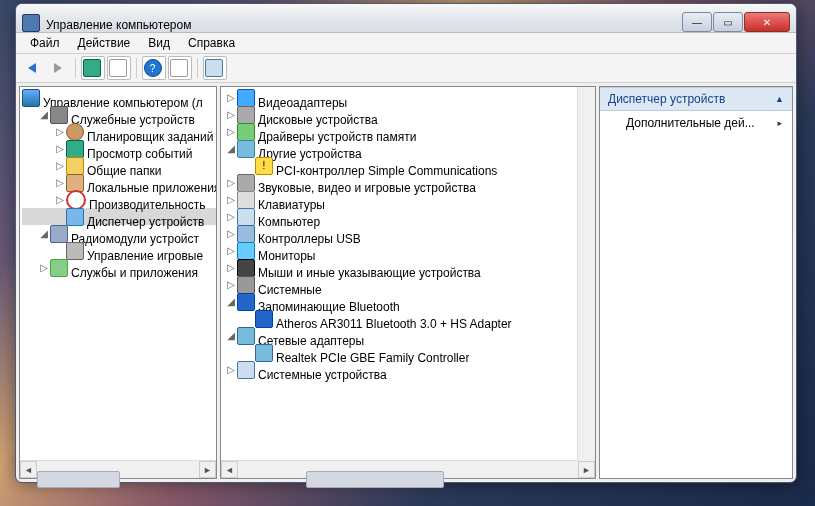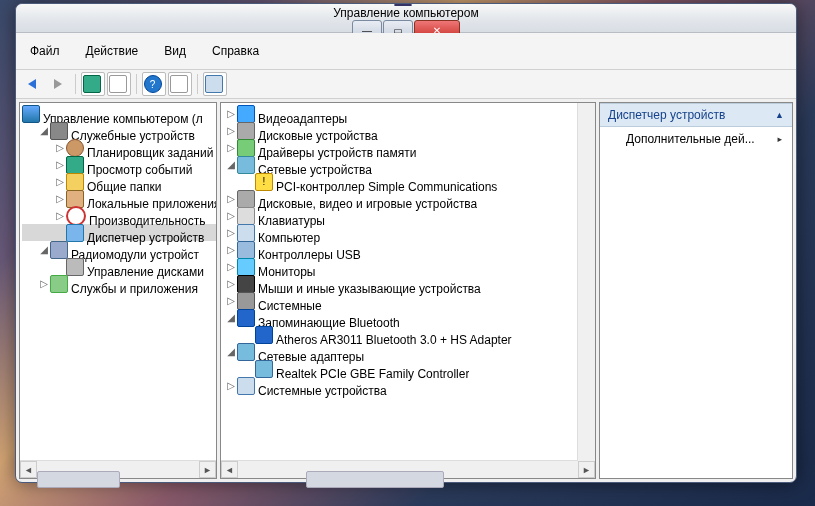--- a/index.html
+++ b/index.html
@@ -24,43 +24,42 @@
     border-radius: 7px;
     box-shadow: 0 0 20px rgba(0,0,0,0.5);
     display: flex;
     flex-direction: column;
   }
   .titlebar {
     height: 28px;
     background: linear-gradient(to bottom, #f8f8f8 0%, #e4e8ec 50%, #d8dce4 100%);
     border-radius: 7px 7px 0 0;
     display: flex;
-    align-items: center;
+    align-items: flex-end;
     padding: 0 6px;
     border-bottom: 1px solid #b8bcc4;
-    flex-direction: column;
   }
   .titlebar .ticon { width: 16px; height: 16px; background:#4a7ab0; border:1px solid #336; margin-right: 6px; border-radius:2px;}
   .titlebar .title { flex: 1; color: #000; font-size: 12px;}
   .winbtns { display: flex; gap: 1px; }
   .winbtn {
     width: 28px; height: 18px;
     background: linear-gradient(to bottom,#e8ecf4,#c8d0dc);
     border: 1px solid #7a8aa0; border-radius: 3px;
     display: flex; align-items: center; justify-content: center;
     font-size: 10px; color:#222;
   }
   .winbtn.close {
     width: 44px;
     background: linear-gradient(to bottom, #e77, #c83028);
     border-color:#832; color:#fff;
   }
   .menubar {
     height: 20px; background:#f4f4f4;
-    display:flex; align-items:center; padding: 8px 6px; gap:10px;
+    display:flex; align-items:center; padding: 0 6px; gap:2px;
     border-bottom: 1px solid #d0d0d0;
   }
   .menubar span { padding: 0 8px; cursor:default;}
   .toolbar {
     height: 28px; background:#f4f4f4;
     display:flex; align-items:center; padding: 0 4px; gap:2px;
     border-bottom:1px solid #d0d0d0;
   }
   .tbtn {
     width:22px; height:22px; display:flex; align-items:center; justify-content:center;
@@ -236,21 +235,21 @@
             <span class="lbl">Диспетчер устройств</span>
           </div>
         <div class="row ind1">
             <span class="exp">◢</span>
             <span class="ico i-stor"></span>
             <span class="lbl">Радиомодули устройст</span>
           </div>
         <div class="row ind2">
             <span class="exp"></span>
             <span class="ico i-dsk"></span>
-            <span class="lbl">Управление дисками</span>
+            <span class="lbl">Управление игровые</span>
           </div>
         <div class="row ind1">
             <span class="exp">▷</span>
             <span class="ico i-svc"></span>
             <span class="lbl">Службы и приложения</span>
           </div>
       </div>
       <div class="hsbar">
         <div class="harr">◄</div>
         <div class="htrack">
@@ -273,30 +272,30 @@
             <span class="lbl">Дисковые устройства</span>
           </div>
         <div class="row">
             <span class="exp">▷</span>
             <span class="ico i-mem"></span>
             <span class="lbl">Драйверы устройств памяти</span>
           </div>
         <div class="row">
             <span class="exp">◢</span>
             <span class="ico i-oth"></span>
-            <span class="lbl">Сетевые устройства</span>
+            <span class="lbl">Другие устройства</span>
           </div>
         <div class="row ind3">
             <span class="ico i-warn">!</span>
             <span class="lbl">PCI-контроллер Simple Communications</span>
           </div>
         <div class="row">
             <span class="exp">▷</span>
             <span class="ico i-snd"></span>
-            <span class="lbl">Дисковые, видео и игровые устройства</span>
+            <span class="lbl">Звуковые, видео и игровые устройства</span>
           </div>
         <div class="row">
             <span class="exp">▷</span>
             <span class="ico i-kbd"></span>
             <span class="lbl">Клавиатуры</span>
           </div>
         <div class="row">
             <span class="exp">▷</span>
             <span class="ico i-pc"></span>
             <span class="lbl">Компьютер</span>

